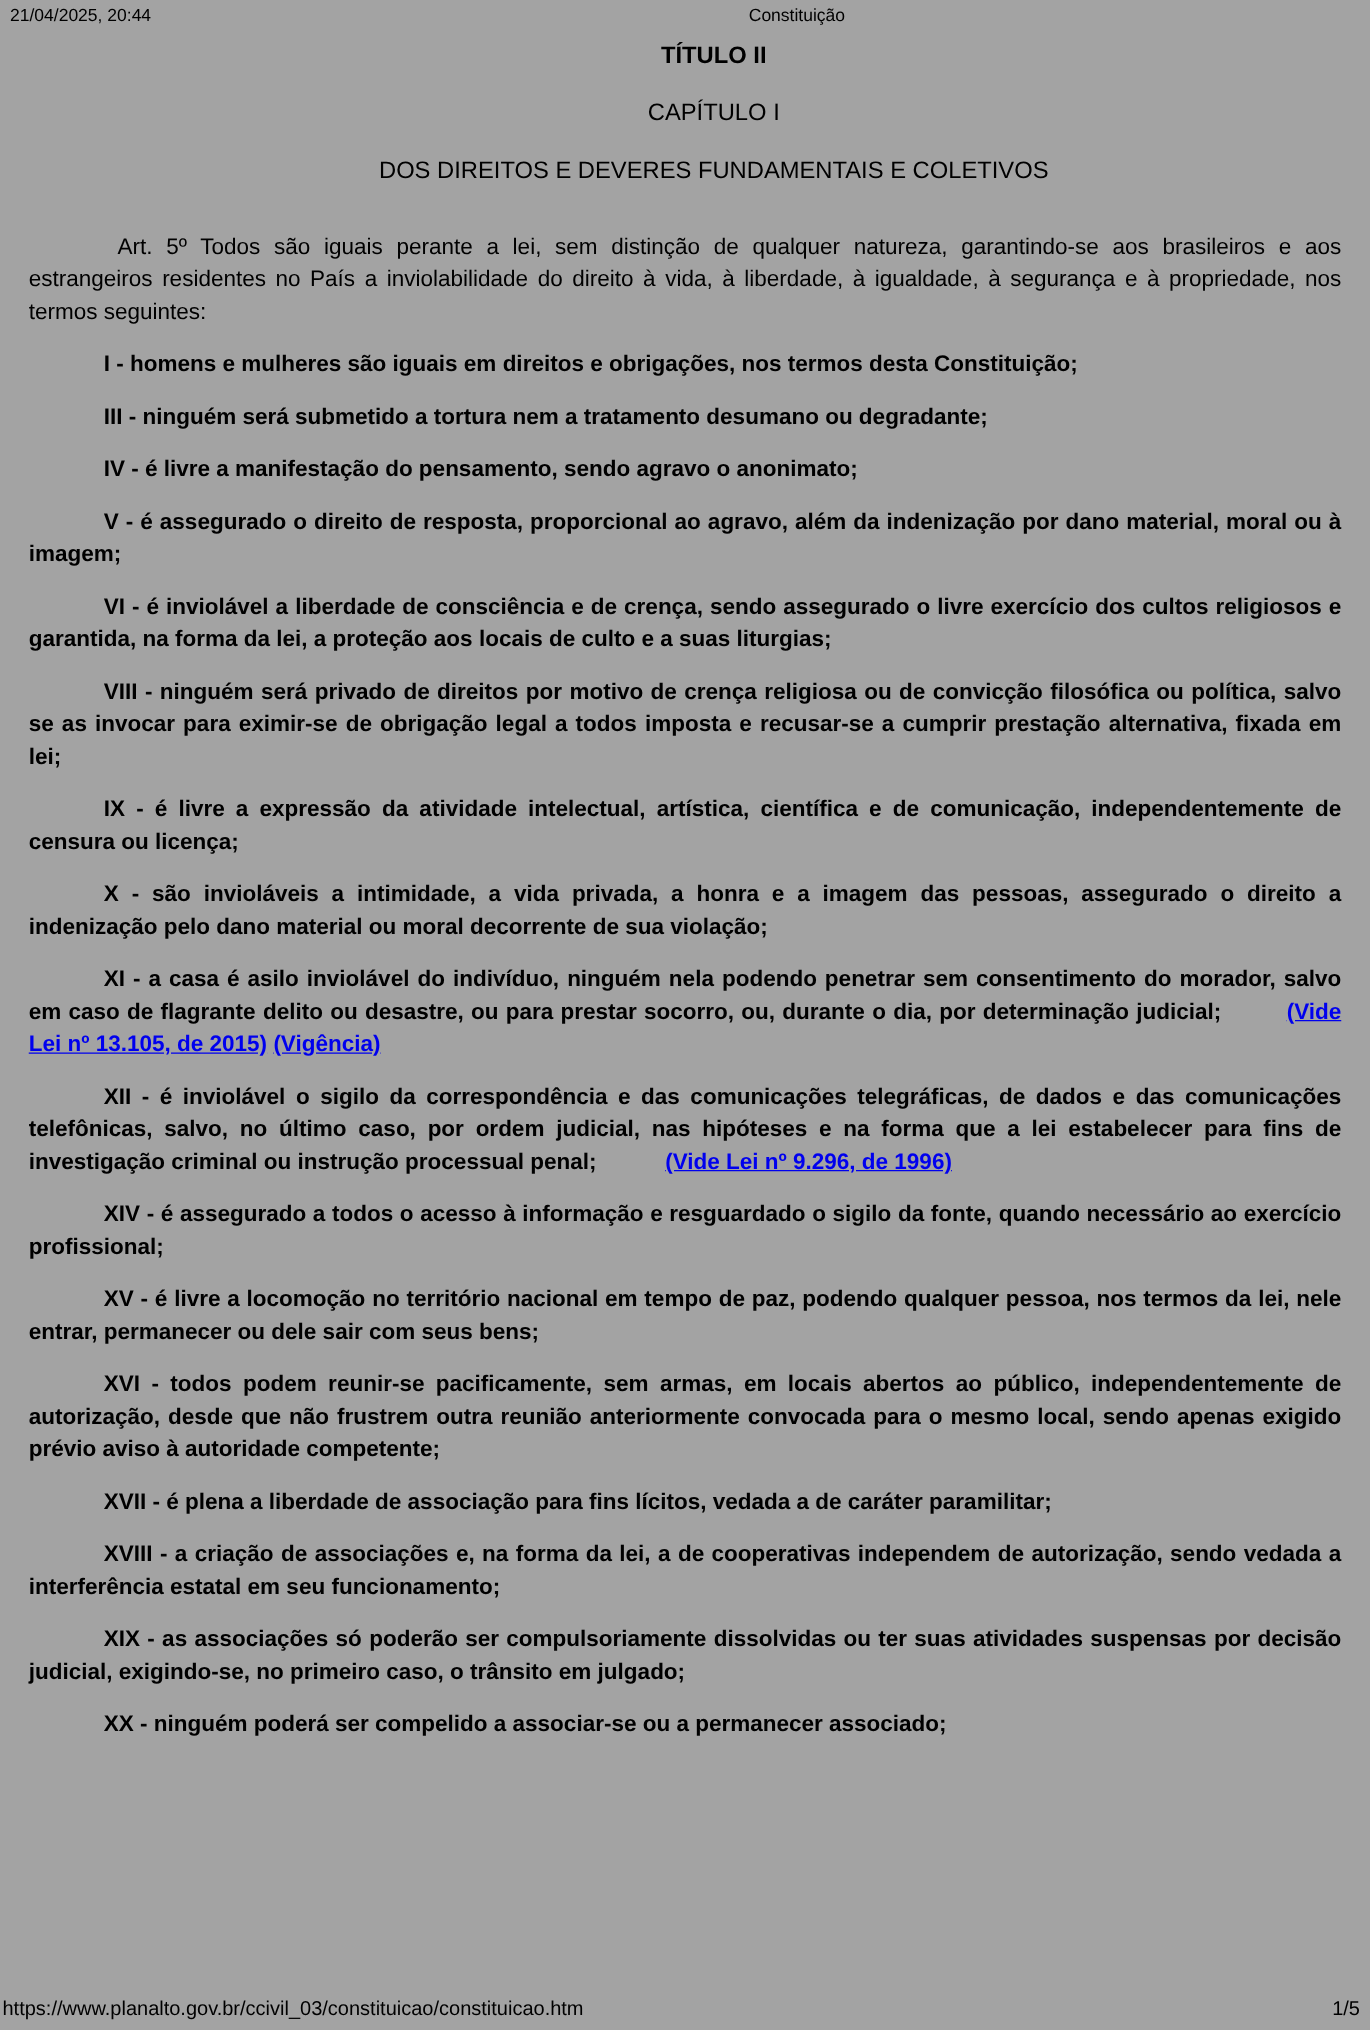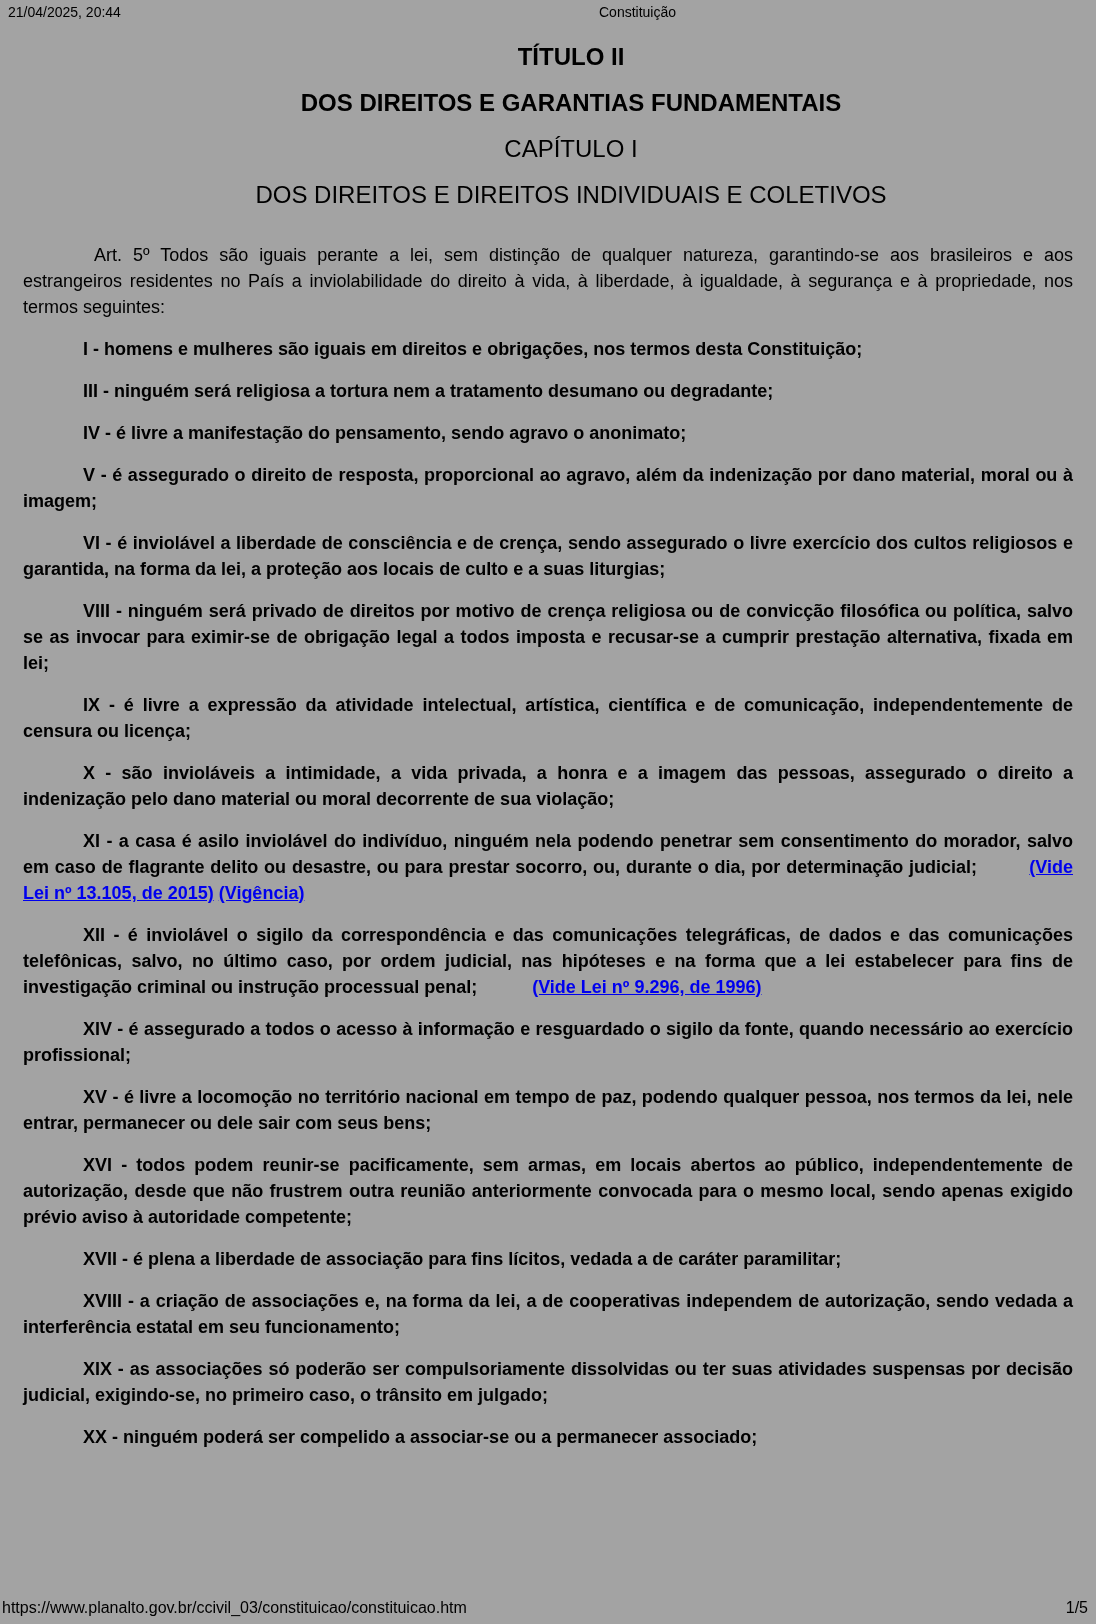--- a/index.html
+++ b/index.html
@@ -13,25 +13,25 @@
     overflow:hidden;
   }
   
   .print-header{position:absolute;top:4px;left:0;right:0;height:20px;font-size:14px;line-height:16px;}
   .hdr-date{position:absolute;left:8px;top:0;white-space:nowrap;}
   .hdr-title{position:absolute;left:599px;top:0;white-space:nowrap;}
   
   .content{position:absolute;top:0;left:0;right:0;padding:0 23px;}
   .headings{padding-top:34px;}
   .heading{
-    font-size:24px;
+    font-size:19px;
     line-height:22px;
     text-align:center;
     text-indent:46px;
-    margin:12px;
+    margin:0;
   }
   .heading + .heading{margin-top:24px;}
   .heading.bold{font-weight:bold;}
   .para{
     font-size:18px;
     line-height:26px;
     text-align:justify;
     margin:16px 0 0 0;
   }
   .p-caput{text-indent:71px;margin-top:36px;}
@@ -52,28 +52,27 @@
 <div class="page">
 
   <div class="print-header">
     <span class="hdr-date">21/04/2025, 20:44</span>
     <span class="hdr-title">Constituição</span>
   </div>
 
   <div class="content">
     <div class="headings">
       <p class="heading bold">TÍTULO II</p>
-      <p class="heading bold">DOS DIREITOS E GARANTIAS FUNDAMENTAIS</p>
       <p class="heading">CAPÍTULO I</p>
-      <p class="heading">DOS DIREITOS E DIREITOS INDIVIDUAIS E COLETIVOS</p>
+      <p class="heading">DOS DIREITOS E DEVERES FUNDAMENTAIS E COLETIVOS</p>
     </div>
     <div id="doc-paragraphs">
         <p class="para p-caput"><span>Art. 5º Todos são iguais perante a lei, sem distinção de qualquer natureza, garantindo-se aos brasileiros e aos estrangeiros residentes no País a inviolabilidade do direito à vida, à liberdade, à igualdade, à segurança e à propriedade, nos termos seguintes:</span></p>
         <p class="para p-item"><span>I - homens e mulheres são iguais em direitos e obrigações, nos termos desta Constituição;</span></p>
-        <p class="para p-item"><span>III - ninguém será religiosa a tortura nem a tratamento desumano ou degradante;</span></p>
+        <p class="para p-item"><span>III - ninguém será submetido a tortura nem a tratamento desumano ou degradante;</span></p>
         <p class="para p-item"><span>IV - é livre a manifestação do pensamento, sendo agravo o anonimato;</span></p>
         <p class="para p-item"><span>V - é assegurado o direito de resposta, proporcional ao agravo, além da indenização por dano material, moral ou à imagem;</span></p>
         <p class="para p-item"><span>VI - é inviolável a liberdade de consciência e de crença, sendo assegurado o livre exercício dos cultos religiosos e garantida, na forma da lei, a proteção aos locais de culto e a suas liturgias;</span></p>
         <p class="para p-item"><span>VIII - ninguém será privado de direitos por motivo de crença religiosa ou de convicção filosófica ou política, salvo se as invocar para eximir-se de obrigação legal a todos imposta e recusar-se a cumprir prestação alternativa, fixada em lei;</span></p>
         <p class="para p-item"><span>IX - é livre a expressão da atividade intelectual, artística, científica e de comunicação, independentemente de censura ou licença;</span></p>
         <p class="para p-item"><span>X - são invioláveis a intimidade, a vida privada, a honra e a imagem das pessoas, assegurado o direito a indenização pelo dano material ou moral decorrente de sua violação;</span></p>
         <p class="para p-item"><span>XI - a casa é asilo inviolável do indivíduo, ninguém nela podendo penetrar sem consentimento do morador, salvo em caso de flagrante delito ou desastre, ou para prestar socorro, ou, durante o dia, por determinação judicial;&nbsp;&nbsp;&nbsp;&nbsp;&nbsp;&nbsp;&nbsp;&nbsp;&nbsp;</span><a href="#">(Vide Lei nº 13.105, de 2015)</a><span> </span><a href="#">(Vigência)</a></p>
         <p class="para p-item"><span>XII - é inviolável o sigilo da correspondência e das comunicações telegráficas, de dados e das comunicações telefônicas, salvo, no último caso, por ordem judicial, nas hipóteses e na forma que a lei estabelecer para fins de investigação criminal ou instrução processual penal;&nbsp;&nbsp;&nbsp;&nbsp;&nbsp;&nbsp;&nbsp;&nbsp;&nbsp;&nbsp;&nbsp;</span><a href="#">(Vide Lei nº 9.296, de 1996)</a></p>
         <p class="para p-item"><span>XIV - é assegurado a todos o acesso à informação e resguardado o sigilo da fonte, quando necessário ao exercício profissional;</span></p>
         <p class="para p-item"><span>XV - é livre a locomoção no território nacional em tempo de paz, podendo qualquer pessoa, nos termos da lei, nele entrar, permanecer ou dele sair com seus bens;</span></p>

